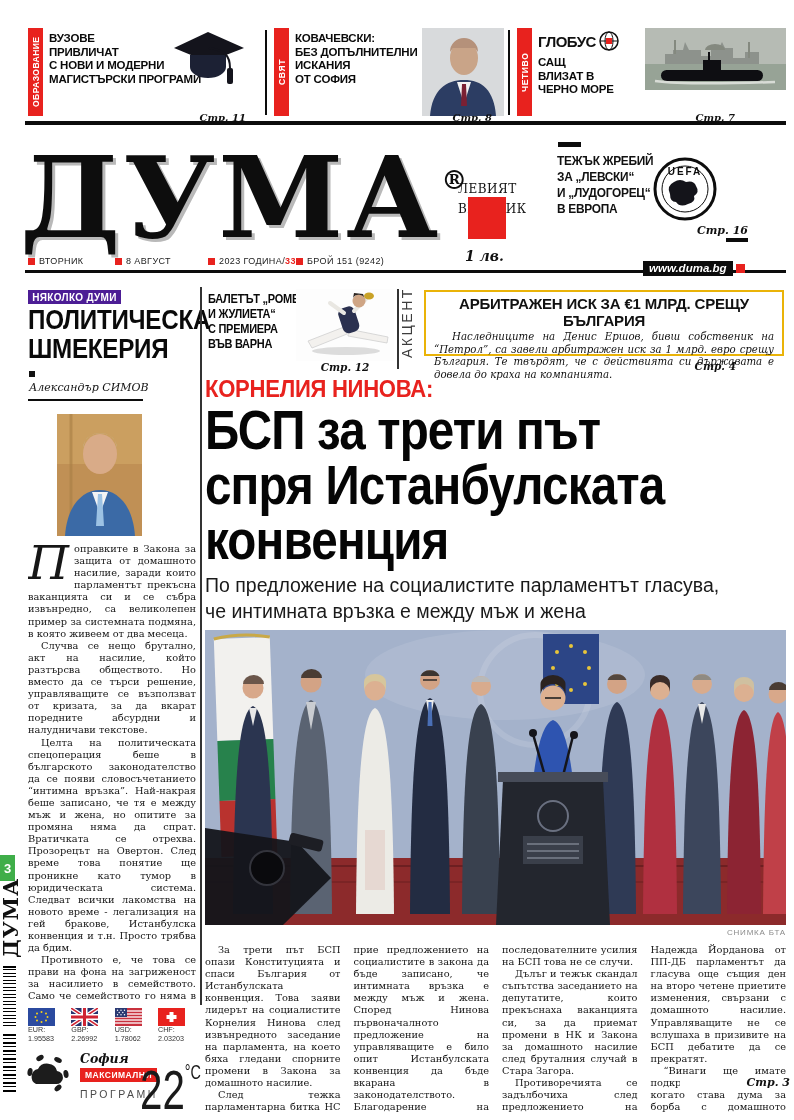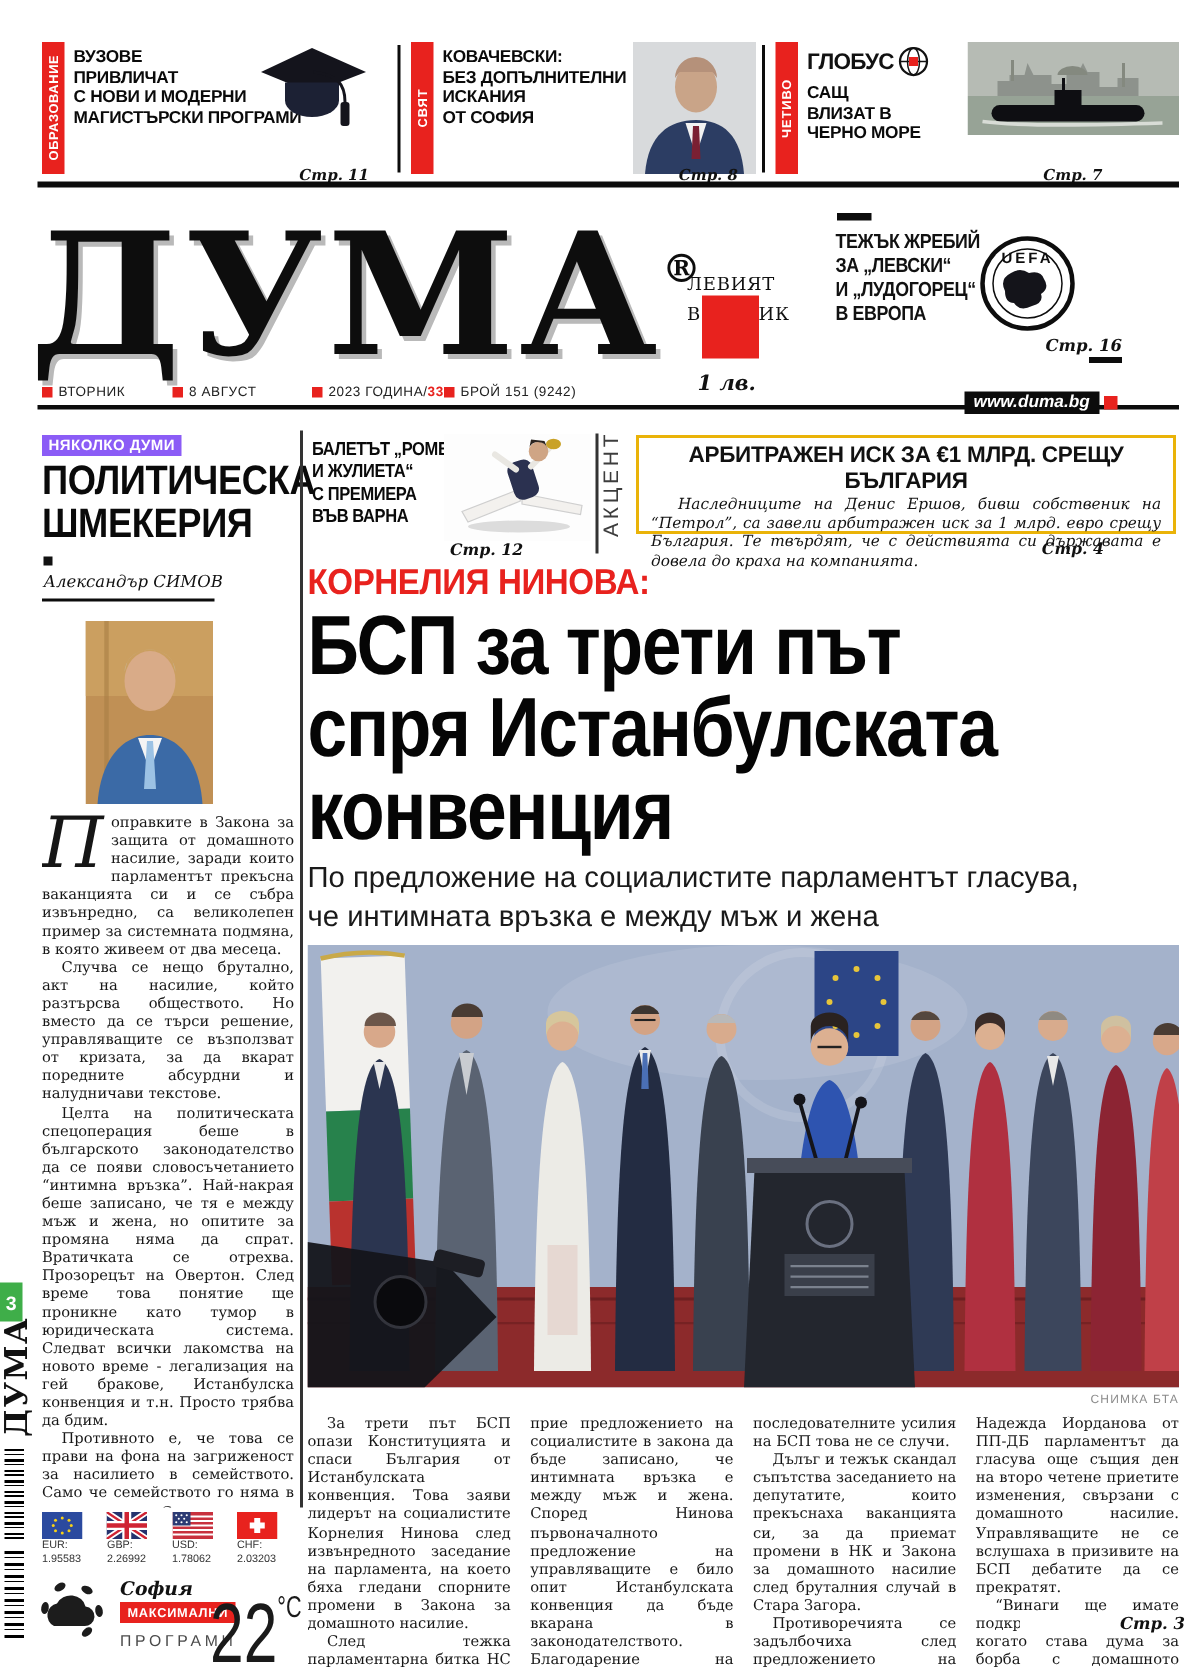--- a/index.html
+++ b/index.html
@@ -163,21 +163,21 @@
       <span>БРОЙ 151 (9242)</span>
     </div>
   <div class="abs serif" style="left:465px;top:248px;font-style:italic;font-weight:bold;font-size:14px;"><span>1 лв.</span></div>
 
   <div class="abs rule" style="left:25px;top:270px;width:761px;height:2.5px;"></div>
   <div class="abs" style="left:643px;top:261px;display:flex;align-items:center;gap:3px;">
     <span style="background:#0c0c0c;color:#fff;font-weight:bold;font-style:italic;font-size:11.5px;padding:1px 6px 2px;">www.duma.bg</span>
     <span style="width:9px;height:9px;background:#e8221e;display:inline-block;"></span>
   </div>
 
-  <div class="abs" style="left:28px;top:290px;width:93px;height:14px;background:#8b5cf6;color:#fff;font-weight:bold;
+  <div class="abs" style="left:28px;top:290px;width:93px;height:14px;background:#4c1d95;color:#fff;font-weight:bold;
        font-size:10px;display:flex;align-items:center;justify-content:center;letter-spacing:0.3px;">
       <span>НЯКОЛКО ДУМИ</span>
     </div>
   <div class="abs cond scale88" style="left:28px;top:305px;font-size:27.5px;line-height:29px;color:#0a0a0a;">
     <div>ПОЛИТИЧЕСКА</div>
       <div>ШМЕКЕРИЯ</div>
   </div>
   <div class="abs" style="left:29px;top:371px;width:6px;height:6px;background:#111;"></div>
   <div class="abs serif" style="left:29px;top:381px;font-style:italic;font-size:11px;"><span>Александър СИМОВ</span></div>
   <div class="abs rule" style="left:28px;top:399px;width:115px;height:1.5px;"></div>
@@ -300,21 +300,21 @@
       <ellipse cx="50" cy="62" rx="34" ry="4" fill="#dcdcdc"></ellipse>
       <polygon points="12,52 48,38 51,45 16,59" fill="#f3f1ee" stroke="#cfcfcf" stroke-width="0.8"></polygon>
       <polygon points="52,40 92,48 91,54 52,47" fill="#f3f1ee" stroke="#cfcfcf" stroke-width="0.8"></polygon>
       <rect x="44" y="18" width="17" height="26" rx="6" transform="rotate(-18 52 30)" fill="#2b3150"></rect>
       <path d="M48 24 l-14 -10 M58 22 l12 -12" stroke="#e9e7e2" stroke-width="4" stroke-linecap="round"></path>
       <circle cx="63" cy="12" r="6.5" fill="#cfa585"></circle>
       <path d="M57 9 a6.5 6 0 0 1 12 1 l-2 -5 -9 -1 Z" fill="#2b2420"></path>
       <ellipse cx="73" cy="7" rx="5" ry="3.5" fill="#c9a227"></ellipse>
     </svg>
   </div>
-  <div class="abs pageref" style="left:300px;top:361px;width:90px;text-align:left;font-size:10.5px;"><span>Стр. 12</span></div>
+  <div class="abs pageref" style="left:300px;top:361px;width:90px;text-align:center;font-size:10.5px;"><span>Стр. 12</span></div>
 
   <div class="abs" style="left:397px;top:289px;width:1.5px;height:80px;background:#333;"></div>
 
   <div class="abs vtext" style="left:399px;top:292px;height:66px;font-size:14px;letter-spacing:2.5px;color:#3d3d3d;"><span>АКЦЕНТ</span></div>
   <div class="abs" style="left:424px;top:290px;width:360px;height:66px;border:2px solid #eab308;box-sizing:border-box;padding:3px 8px;">
     <div class="cond" style="font-size:15px;text-align:center;letter-spacing:-0.2px;"><span>АРБИТРАЖЕН ИСК ЗА €1 МЛРД. СРЕЩУ БЪЛГАРИЯ</span></div>
     <div class="serif" style="font-style:italic;font-size:10.2px;line-height:12.6px;text-align:justify;text-indent:18px;margin-top:2px;"><span>Наследниците на Денис Ершов, бивш собственик на “Петрол”, са завели арбитражен иск за 1 млрд. евро срещу България. Те твърдят, че с действията си държавата е довела до краха на компанията.</span></div>
   </div>
   <div class="abs pageref" style="left:620px;top:360px;width:116px;text-align:right;font-size:10.5px;"><span>Стр. 4</span></div>
 

